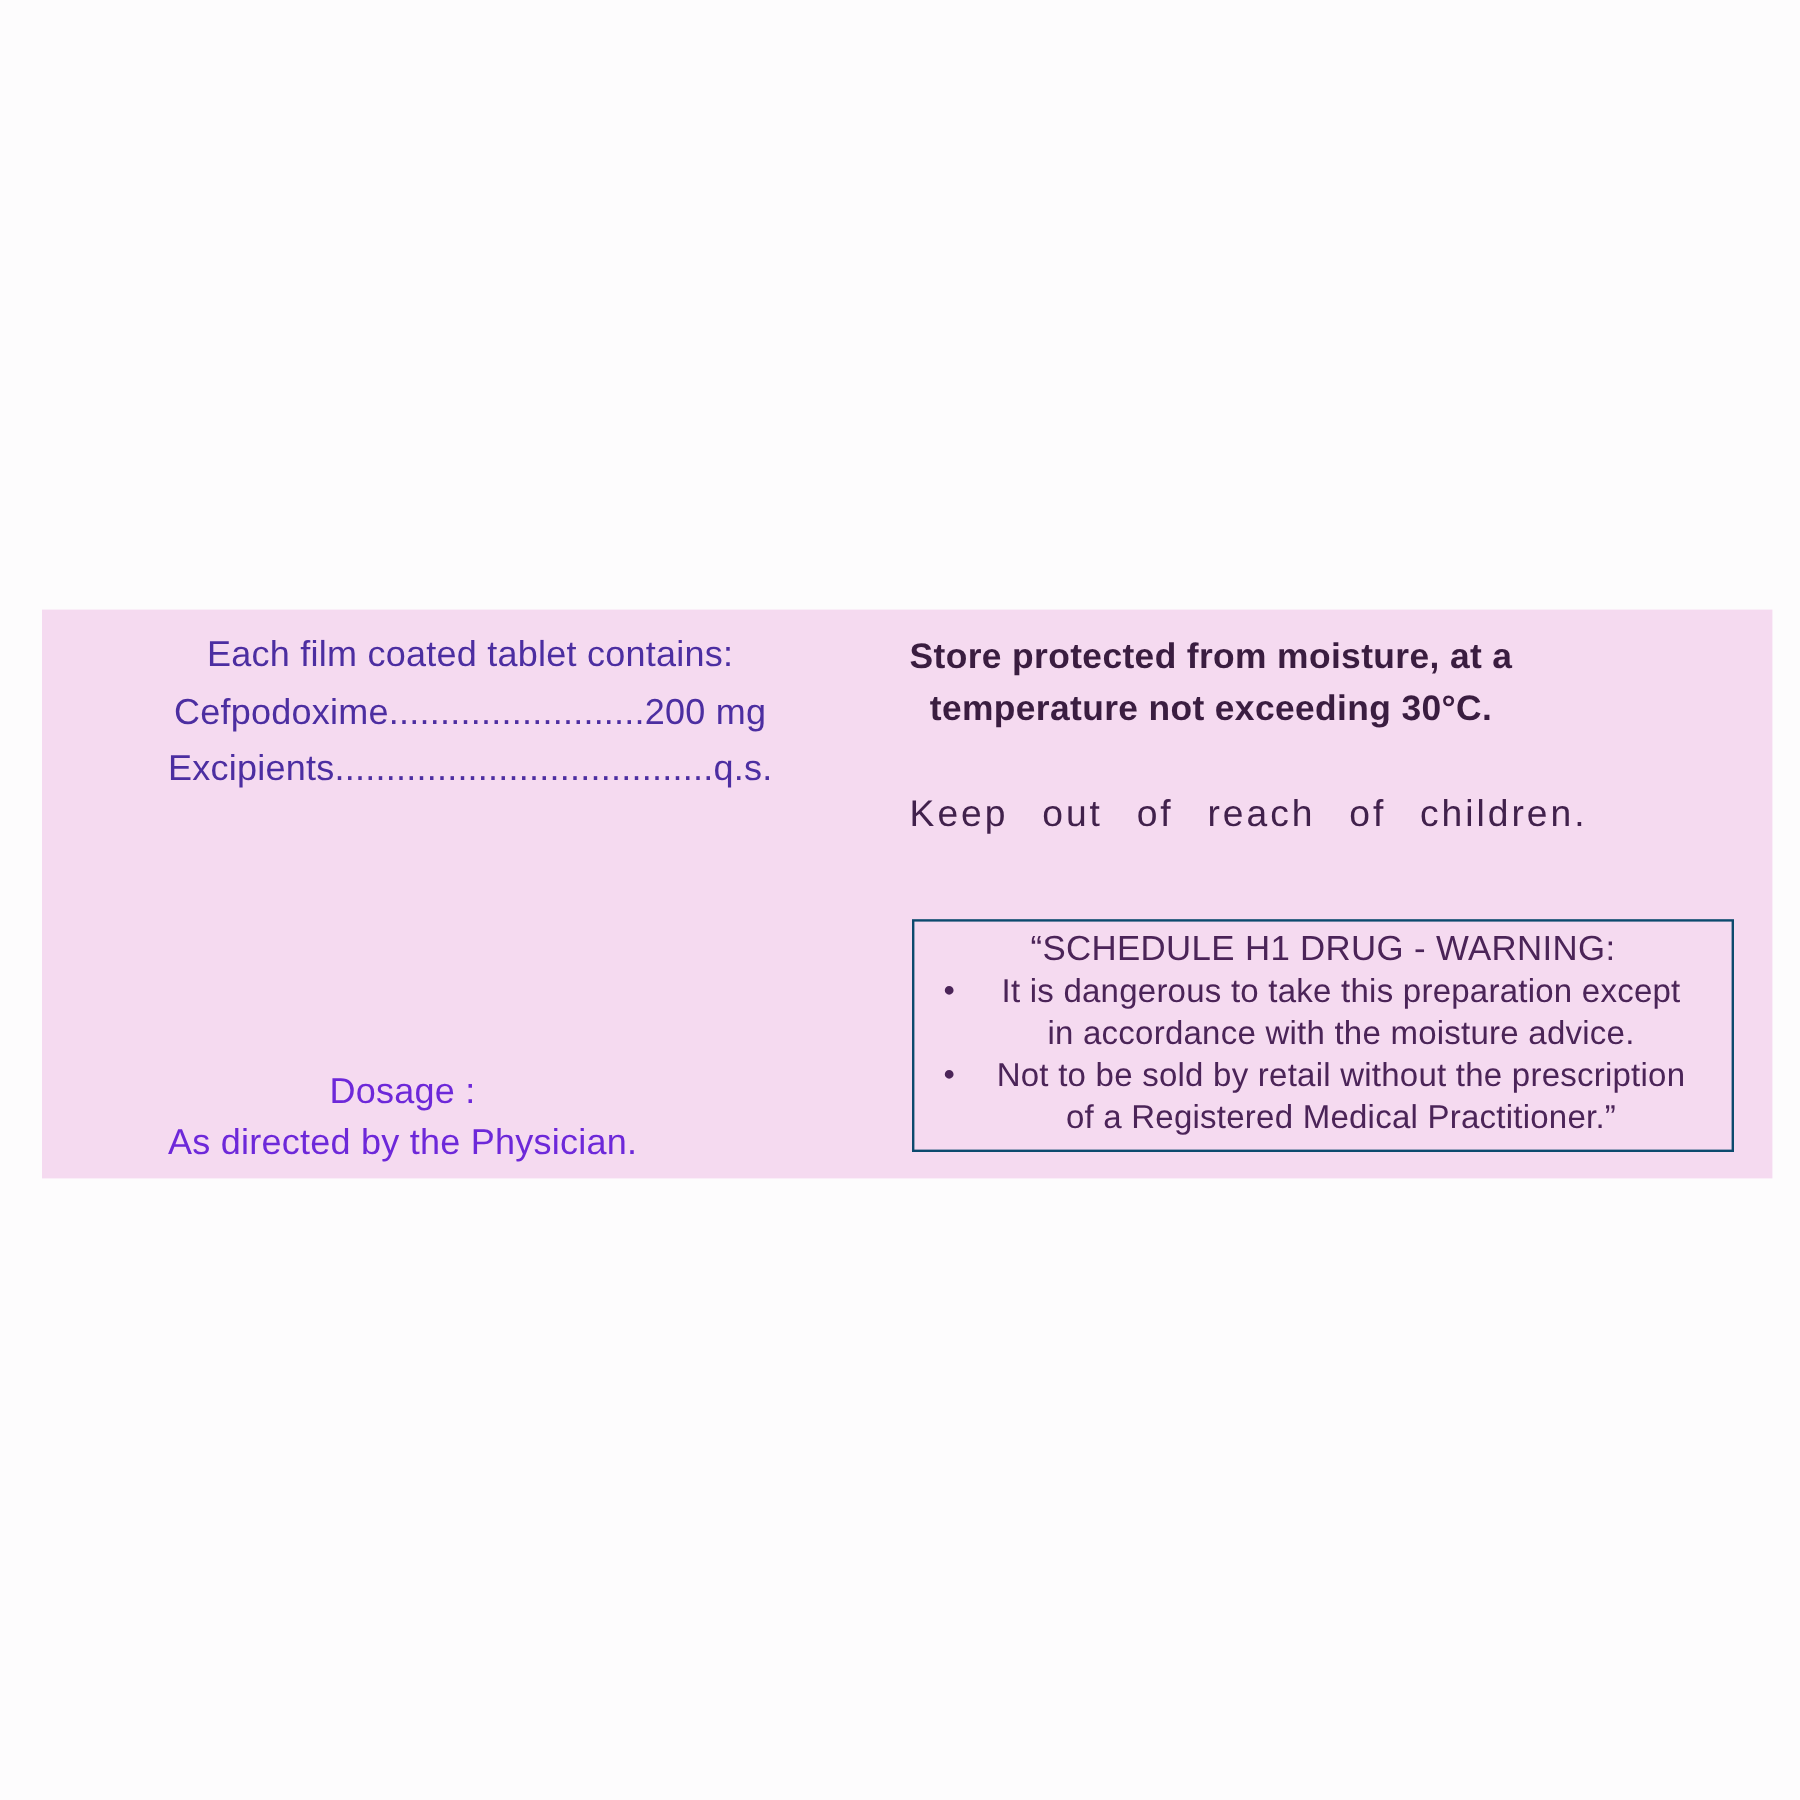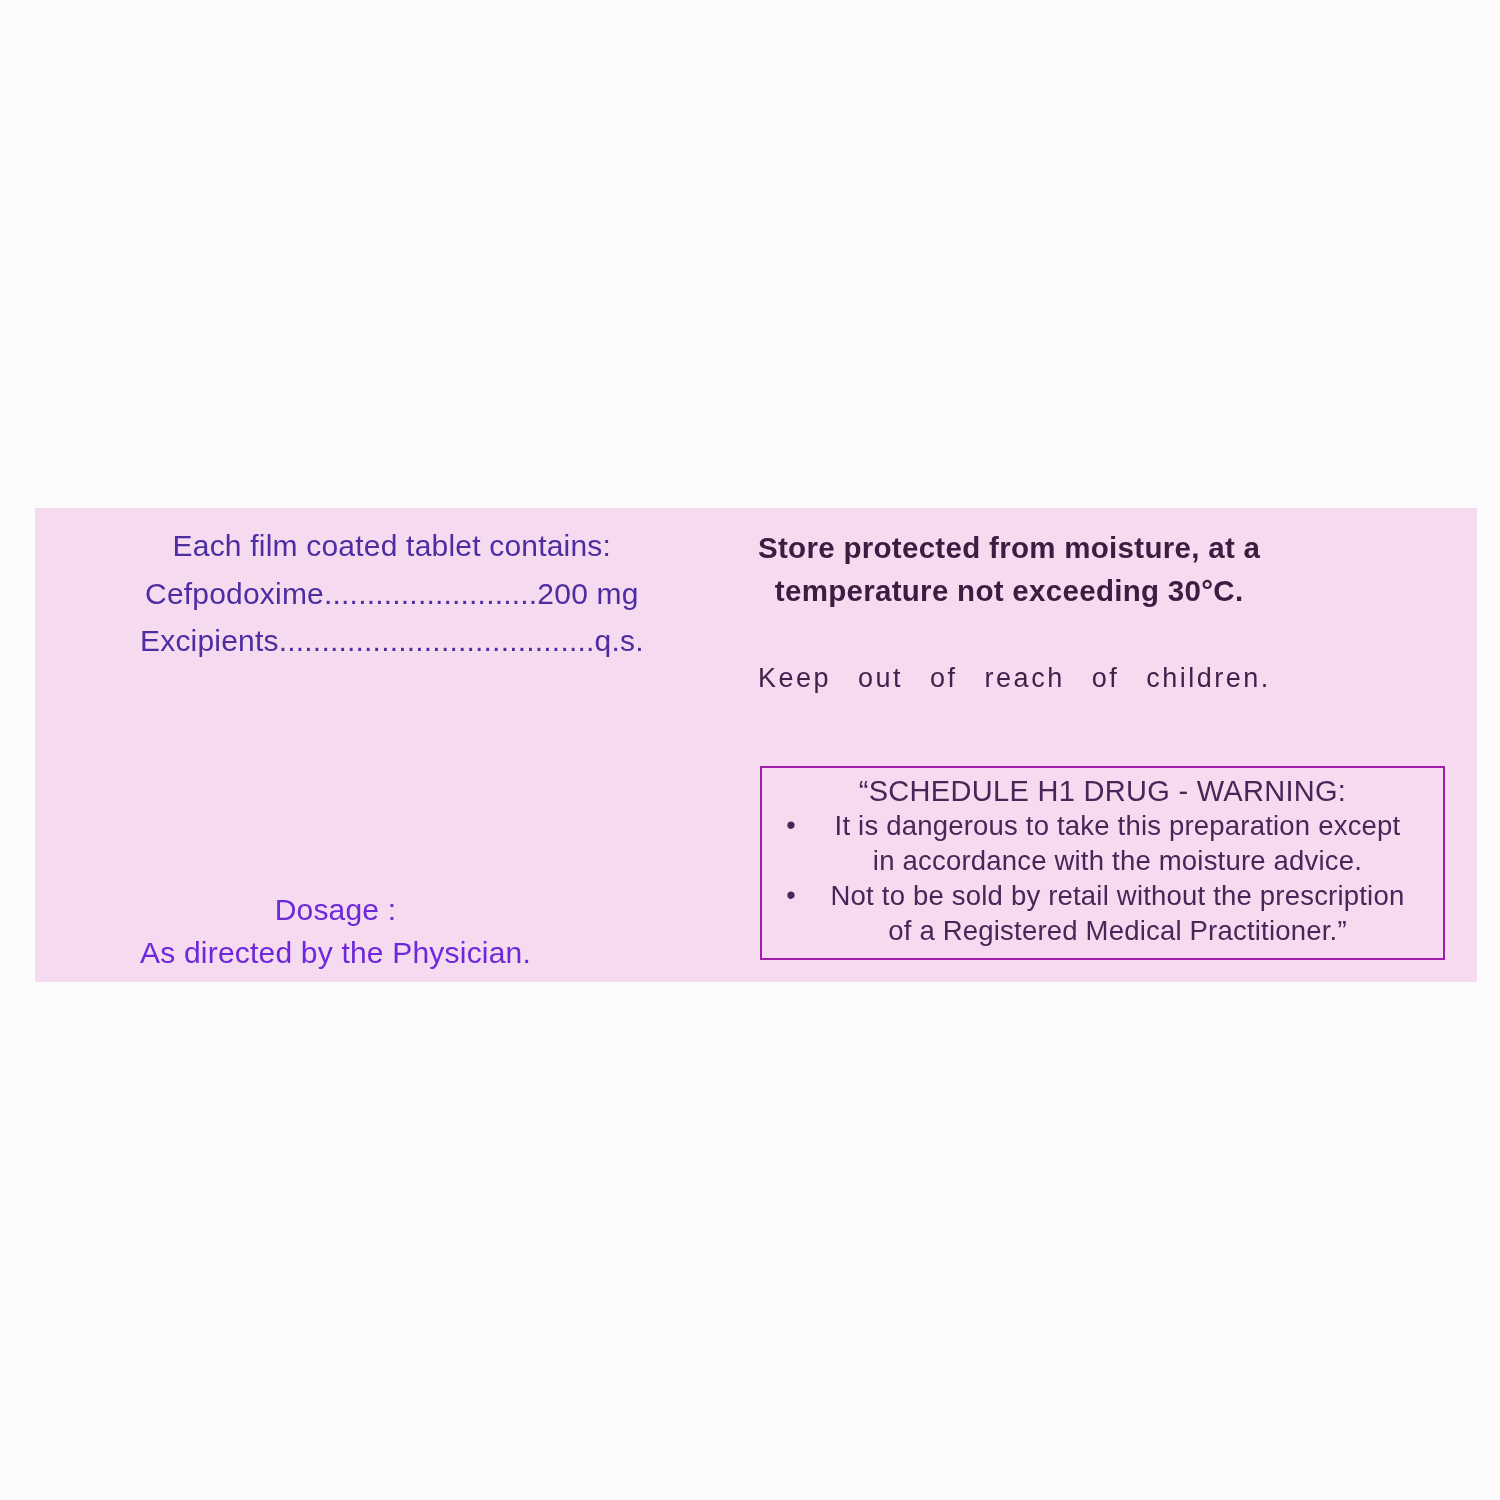--- a/index.html
+++ b/index.html
@@ -46,28 +46,28 @@
 
   
   .storage {
     left: 723px; top: 18px;
     font-size: 29.5px; line-height: 43px;
     font-weight: 700;
     color: #3a1d40; letter-spacing: 0.3px;
   }
   .keepout {
     left: 723px; top: 150px;
-    font-size: 27px; line-height: 40px;
+    font-size: 31px; line-height: 40px;
     color: #41214c;
     letter-spacing: 2.5px; word-spacing: 17px;
   }
   .warnbox {
     left: 725px; top: 258px;
     width: 657px;
-    border: 2px solid #a21caf;
+    border: 2px solid #0c4a6e;
     padding: 6px 12px 10px 12px;
     color: #4b2458;
     background: transparent;
   }
   .warnbox .title {
     font-size: 29px; line-height: 34px;
     letter-spacing: 0.3px;
   }
   .bullet-item { display: flex; }
   .bullet-item .dot {

